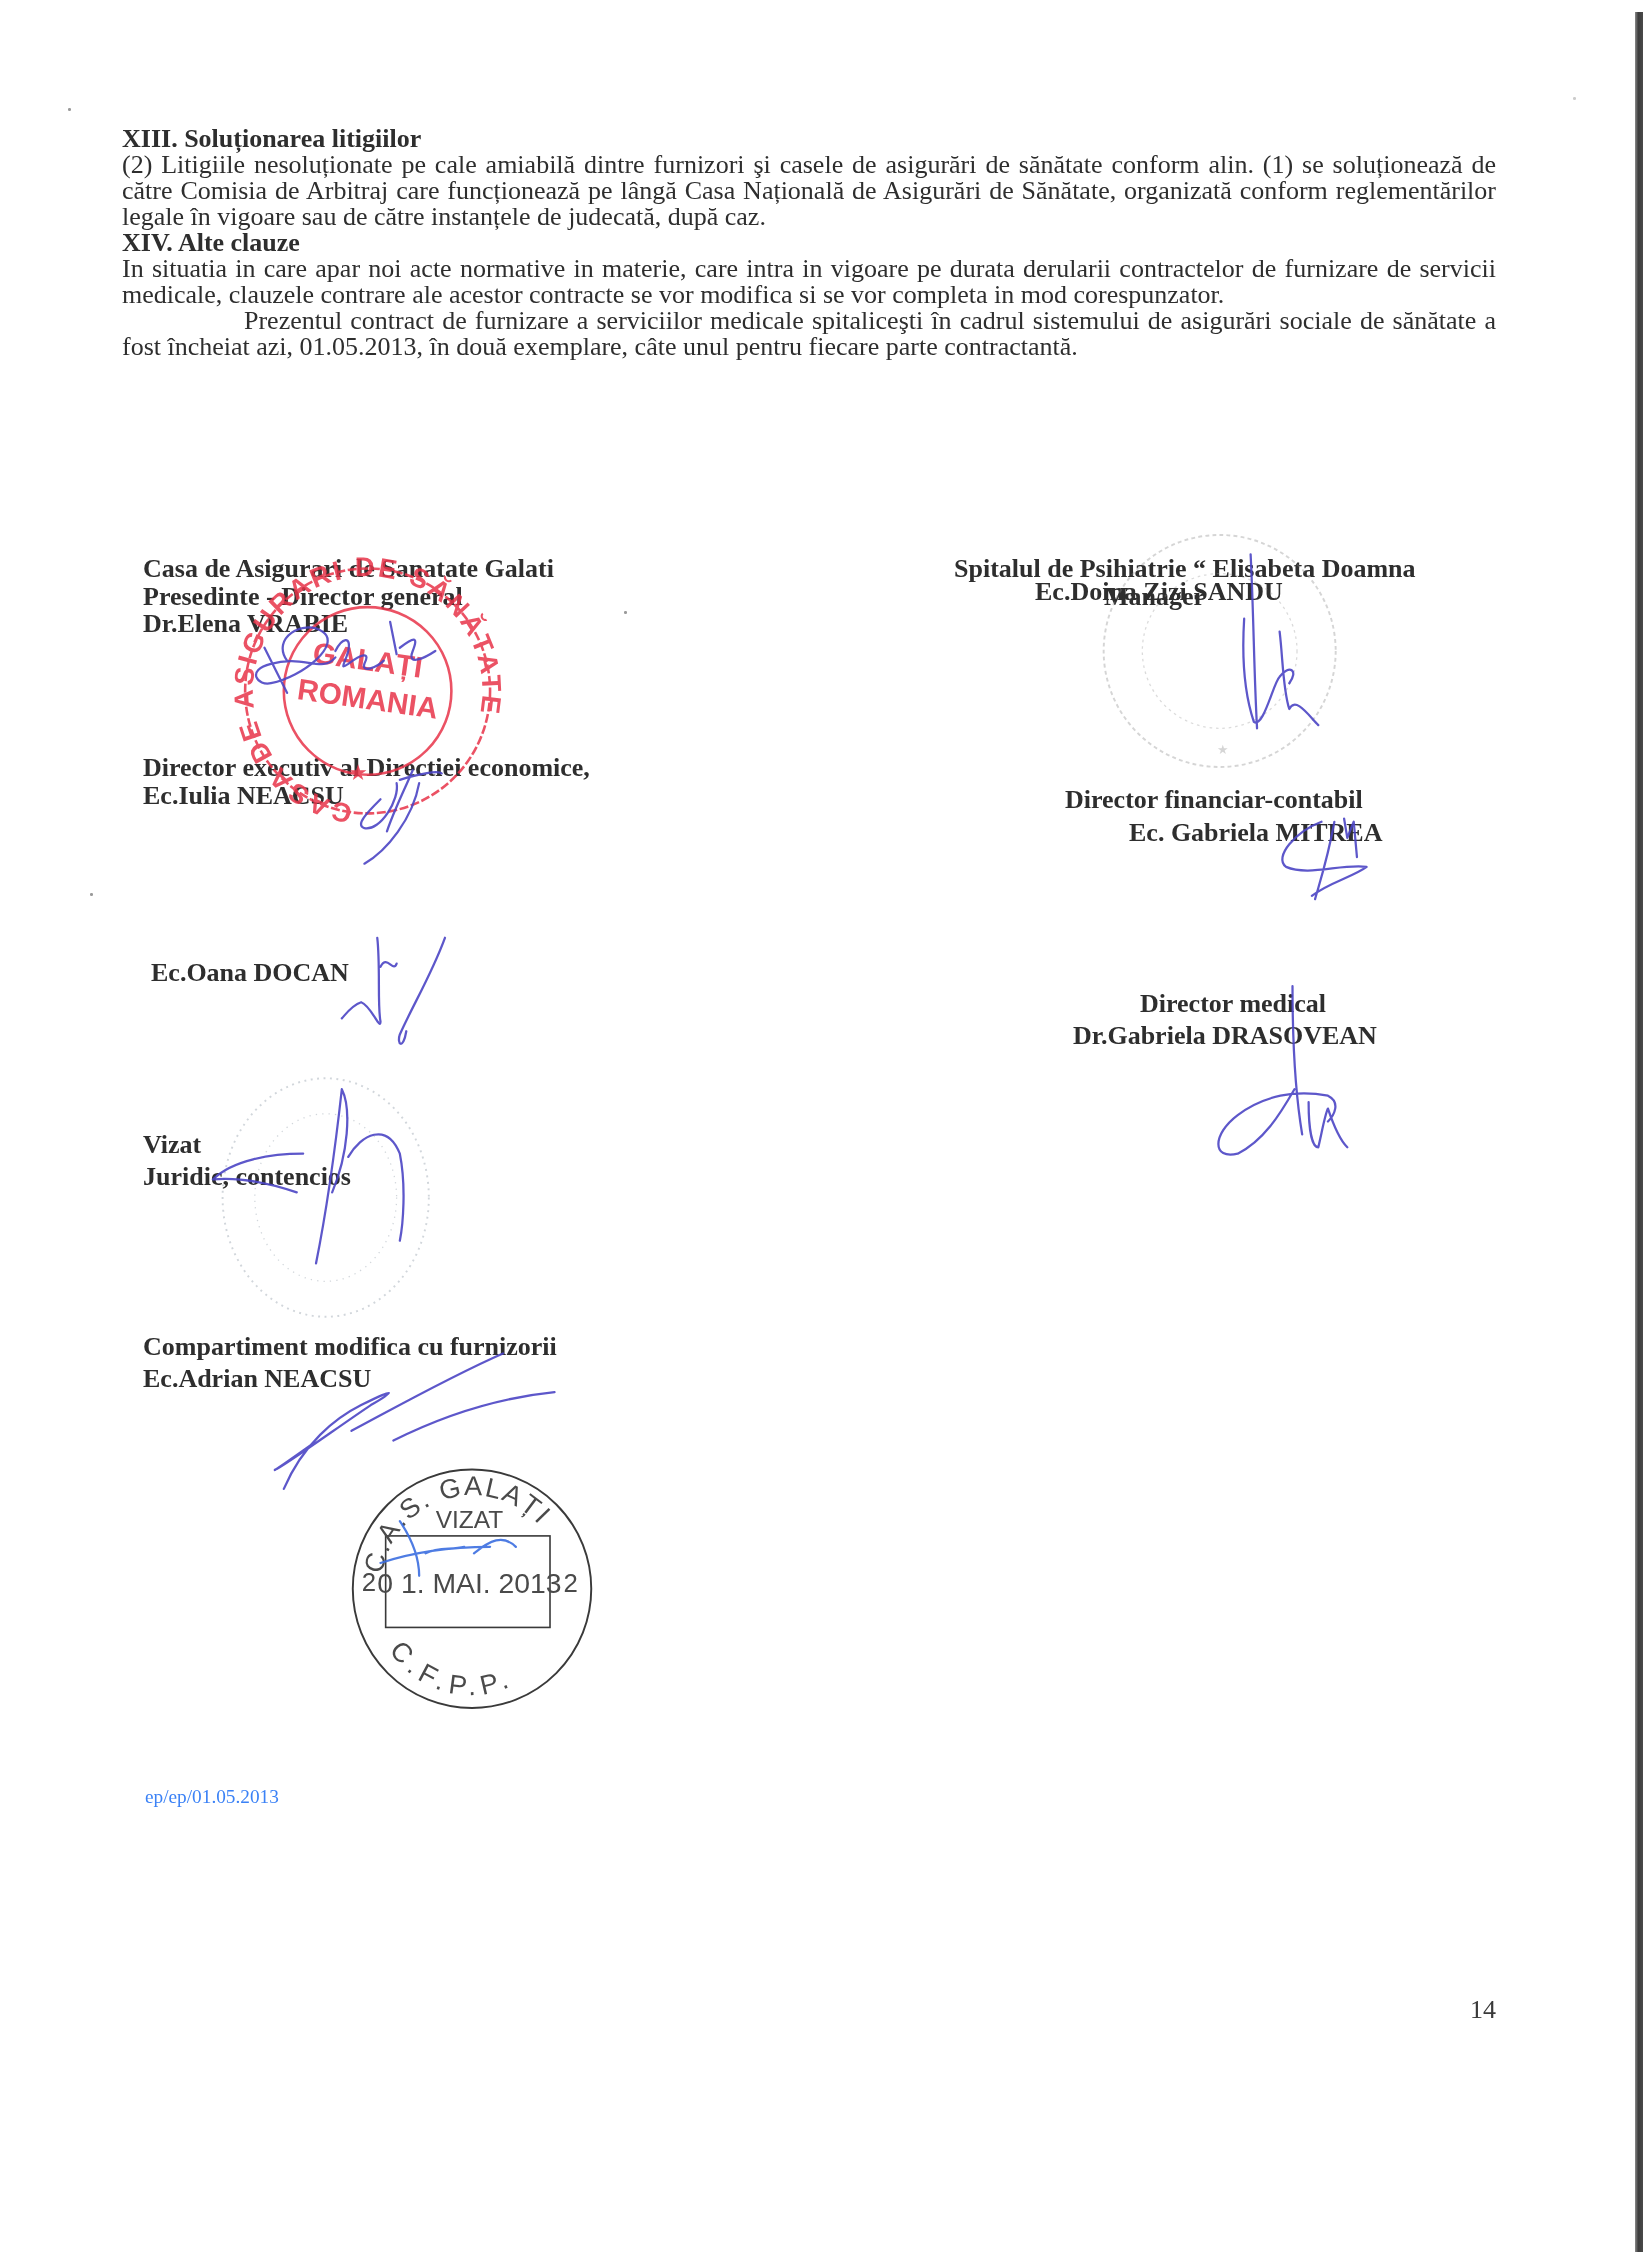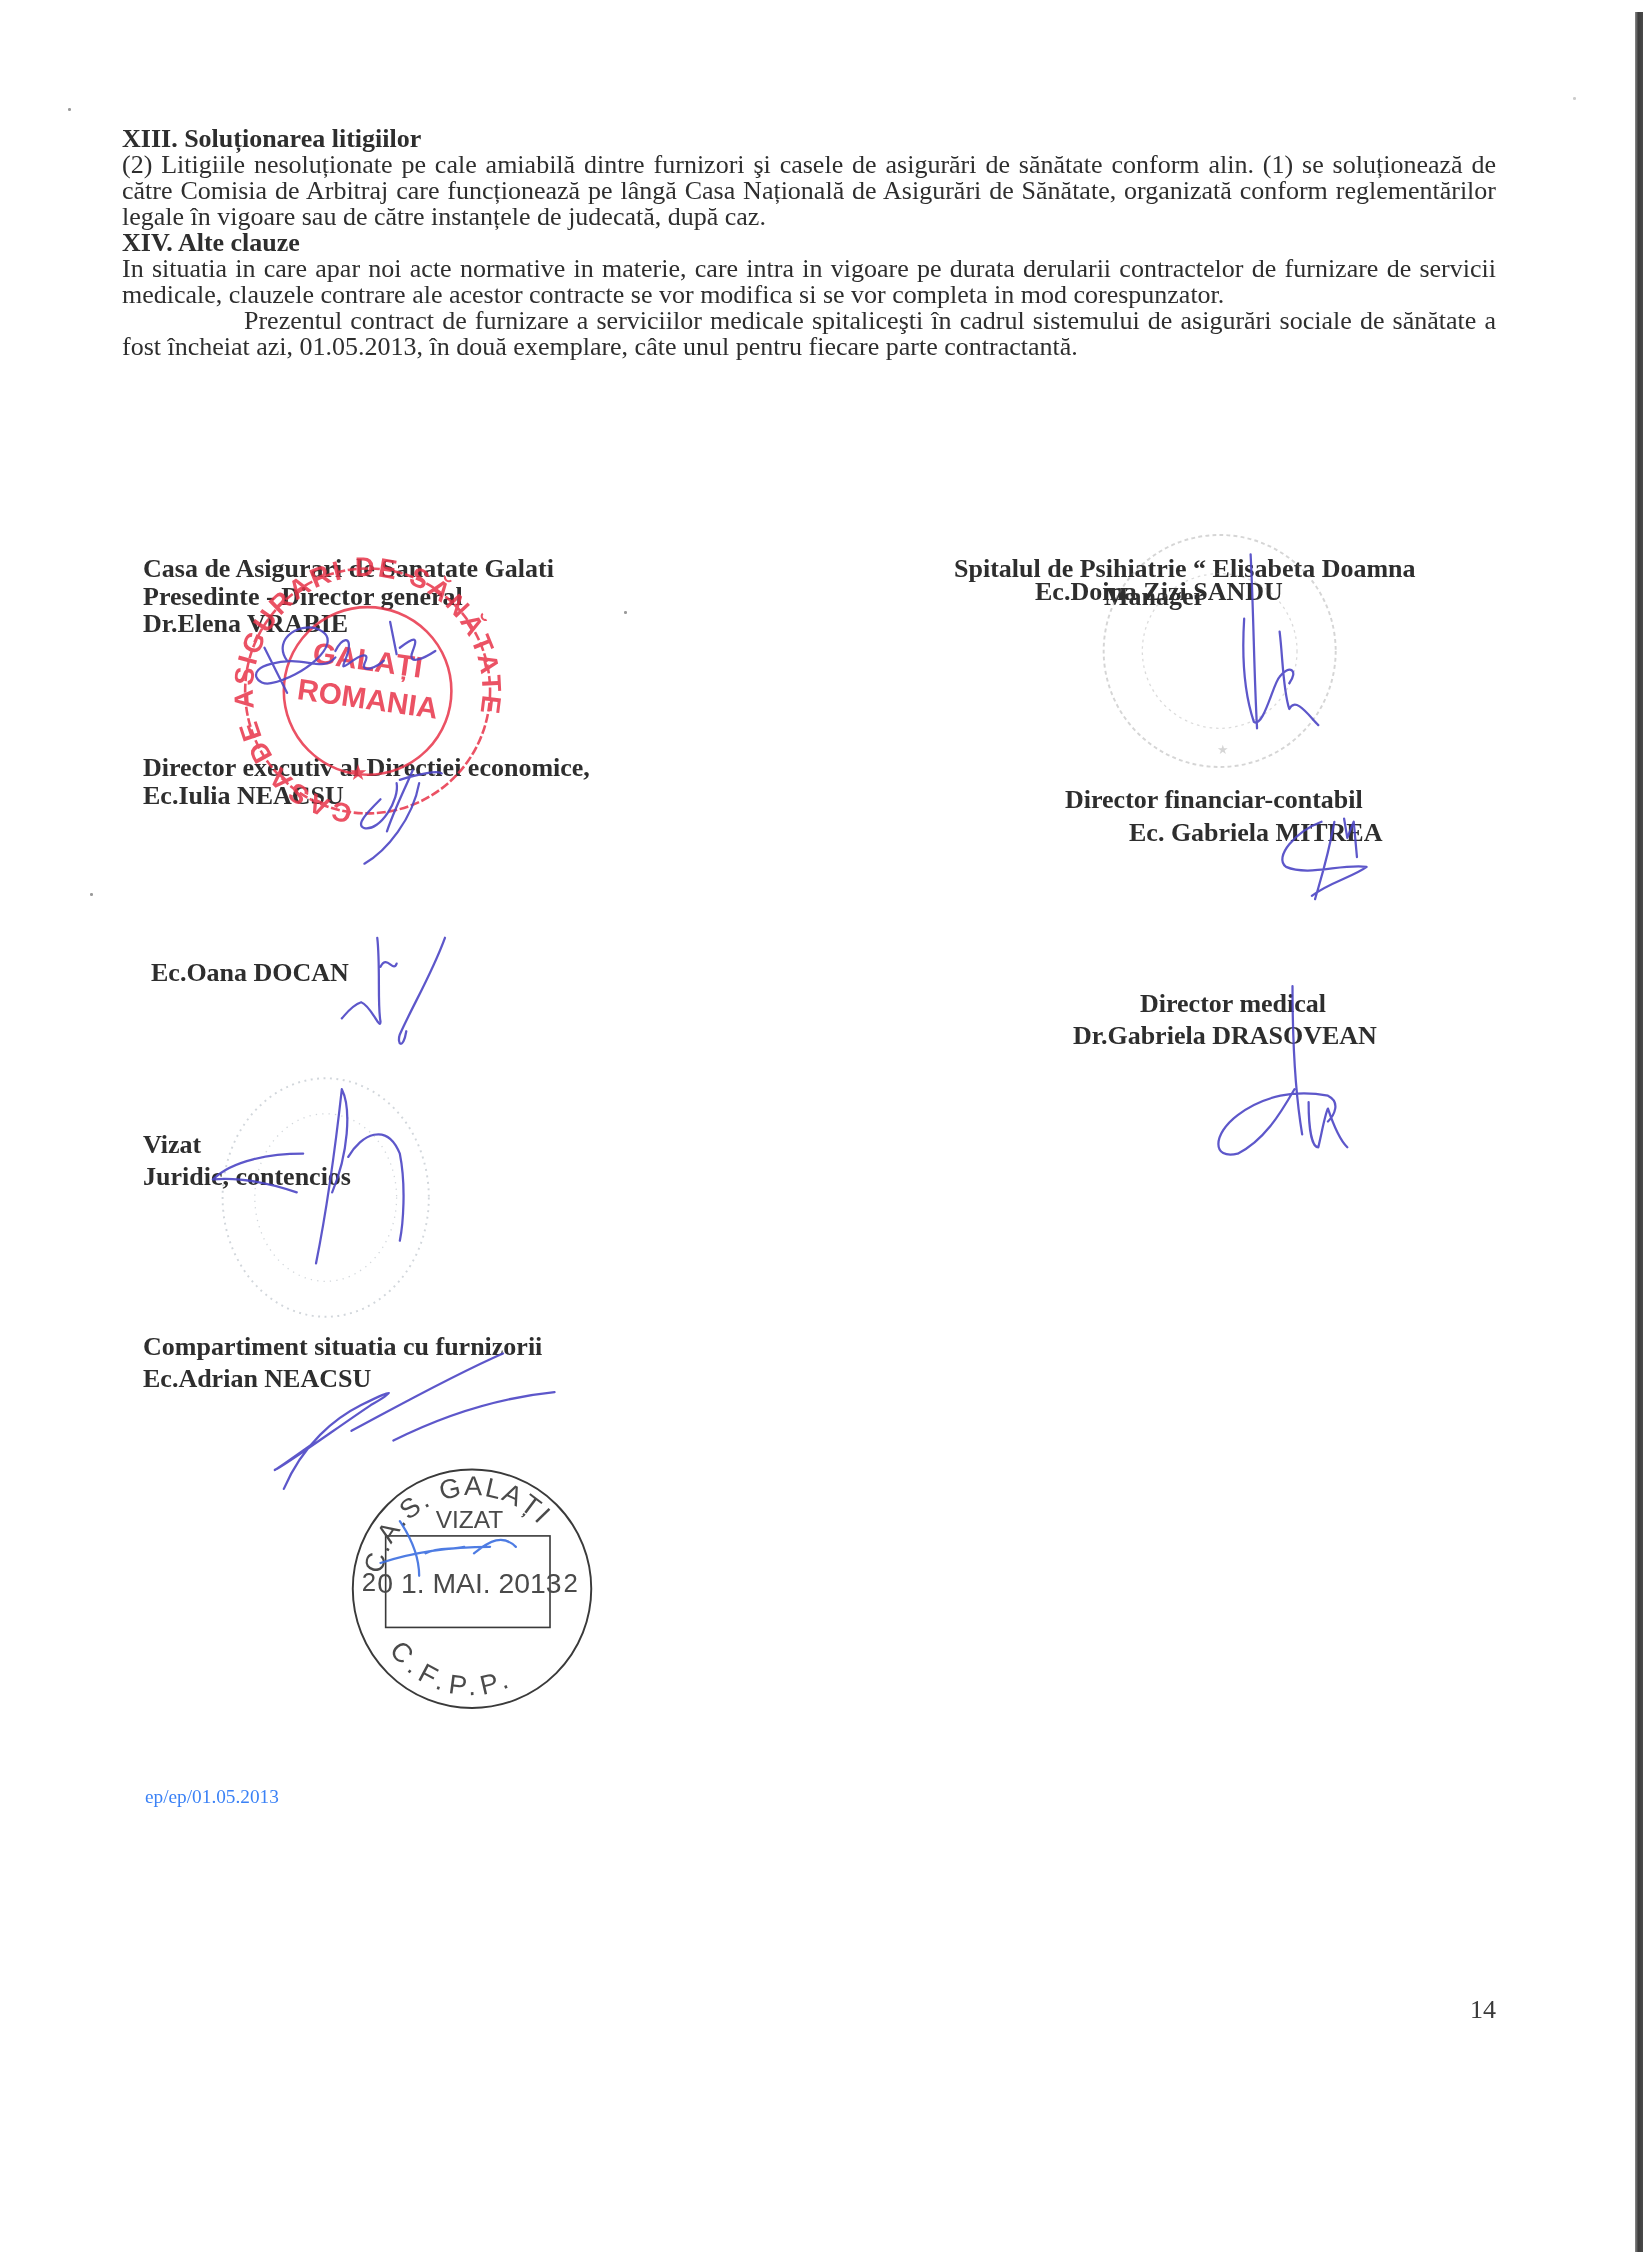--- a/index.html
+++ b/index.html
@@ -62,21 +62,21 @@
   <div class="bold" style="left:1129px; top:801px;">Ec. Gabriela MITREA</div>
 
   <div class="bold" style="left:151px; top:941px;">Ec.Oana DOCAN</div>
 
   <div class="bold" style="left:1140px; top:972px;">Director medical</div>
   <div class="bold" style="left:1073px; top:1004px;">Dr.Gabriela DRASOVEAN</div>
 
   <div class="bold" style="left:143px; top:1113px;">Vizat</div>
   <div class="bold" style="left:143px; top:1145px;">Juridic, contencios</div>
 
-  <div class="bold" style="left:143px; top:1315px;">Compartiment situatia cu furnizorii</div>
+  <div class="bold" style="left:143px; top:1315px;">Compartiment modifica cu furnizorii</div>
   <div class="bold" style="left:143px; top:1347px;">Ec.Adrian NEACSU</div>
 
   <div class="footer-ref">ep/ep/01.05.2013</div>
   <div class="page-num">14</div>
 
   <div class="speck" style="left:68px; top:108px;"></div>
   <div class="speck" style="left:90px; top:893px;"></div>
   <div class="speck" style="left:624px; top:611px;"></div>
   <div class="speck" style="left:1573px; top:97px; background:#ccc;"></div>
 

